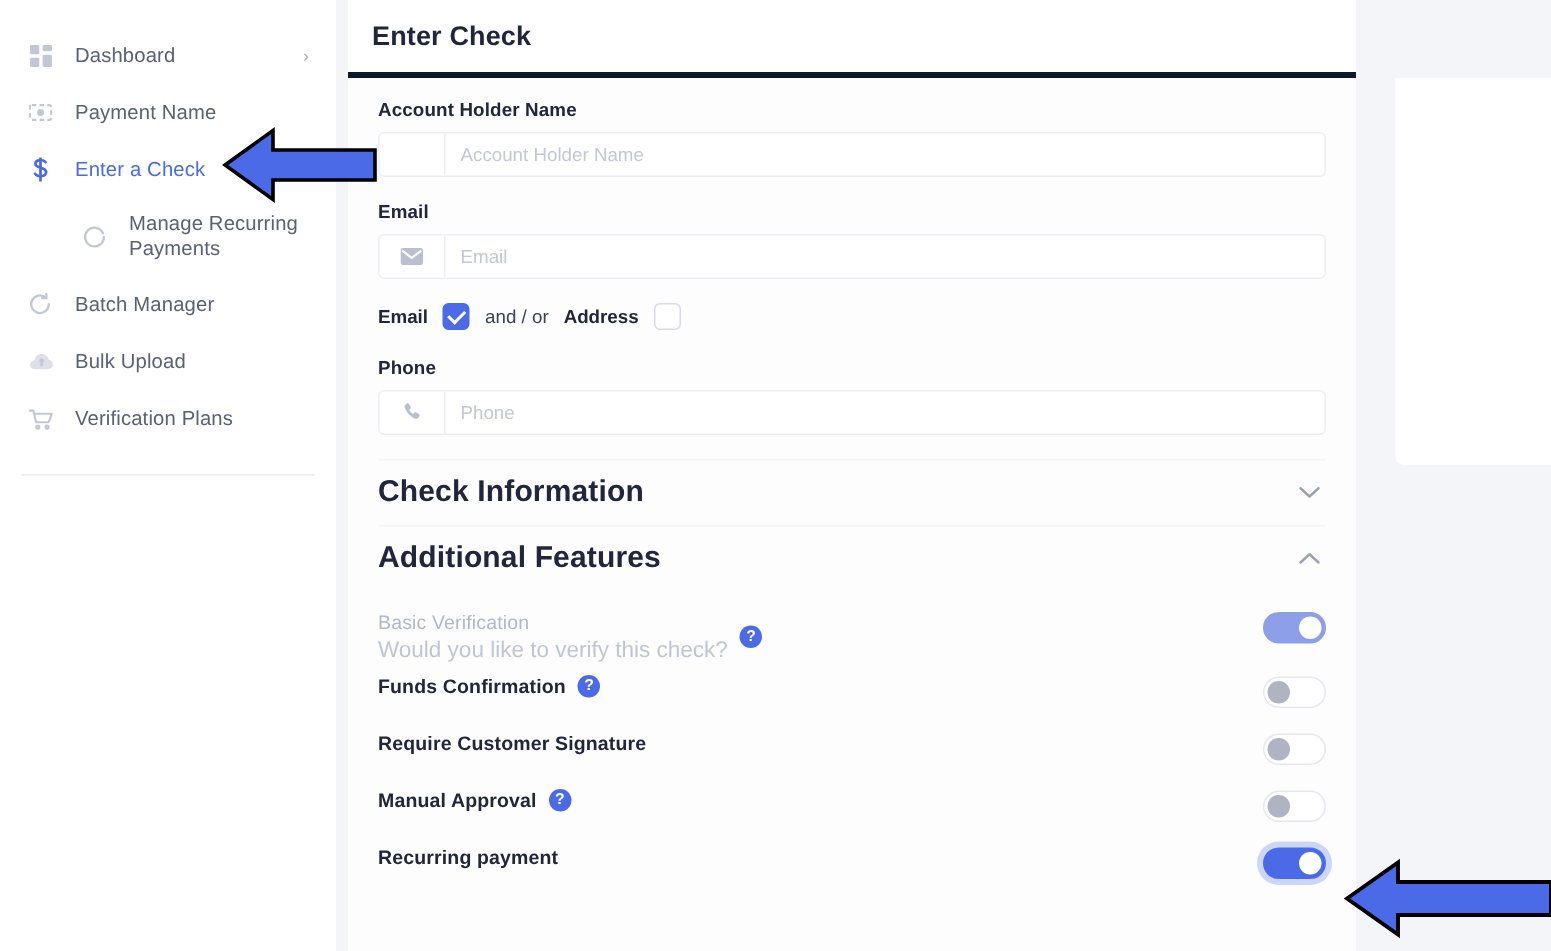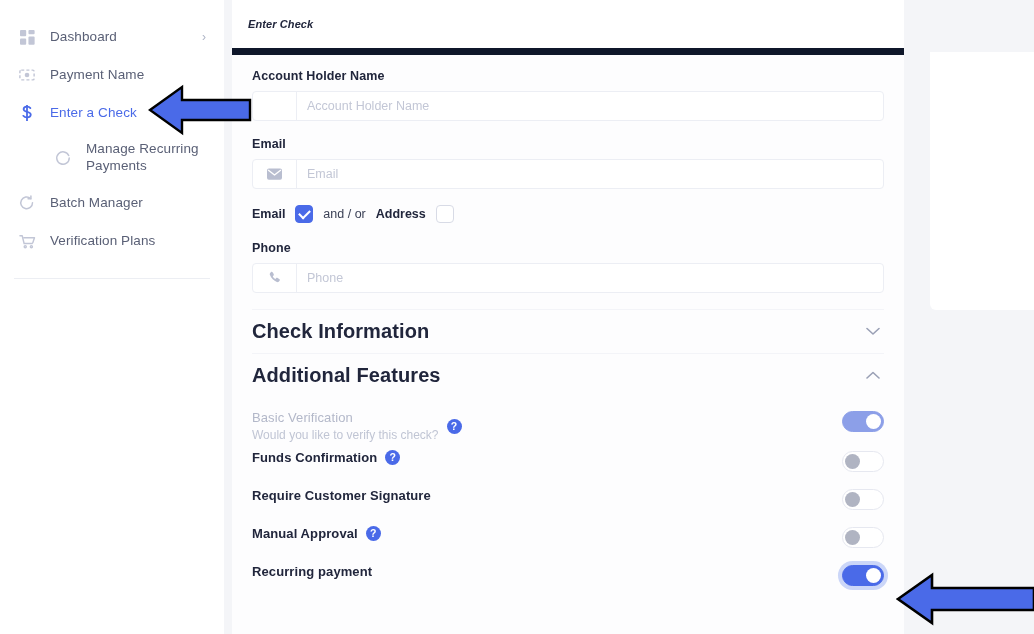--- a/index.html
+++ b/index.html
@@ -79,30 +79,29 @@
   }
 
   #card-header {
     height: 48px;
     display: flex;
     align-items: center;
     padding-left: 16px;
     background: #ffffff;
   }
   #card-header h1 {
-    font-size: 11px;
+    font-size: 18px;
     font-weight: bold;
     color: #21263c;
     letter-spacing: .1px;
-    font-style: italic;
   }
 
   #form-body {
     padding: 14px 20px 0 20px;
-    border-top: 7px solid #0f172a;
+    border-top: 4px solid #0f172a;
     background: #fdfdfe;
     height: 586px;
   }
 
   .field-label {
     font-size: 12.5px;
     font-weight: bold;
     color: #21263c;
     margin-bottom: 8px;
     letter-spacing: .1px;
@@ -208,21 +207,21 @@
   .toggle-left { display: flex; align-items: center; gap: 8px; padding-top: 2px; }
   .toggle-label-block { display: flex; flex-direction: column; }
   .toggle-label {
     font-size: 13px;
     font-weight: bold;
     color: #21263c;
     letter-spacing: .1px;
   }
   .toggle-row.disabled .toggle-label { color: #b3b8c9; font-weight: normal; }
   .toggle-sub {
-    font-size: 12px;
+    font-size: 15px;
     color: #c0c5d4;
     margin-top: 3px;
   }
 
   .help-icon {
     width: 15px; height: 15px;
     border-radius: 50%;
     background: #4a6ae8;
     color: #ffffff;
     font-size: 10.5px;
@@ -333,20 +332,30 @@
   <div class="nav-item">
     <span class="nav-icon">
       <svg width="16" height="16" viewBox="0 0 18 18" fill="none" stroke="currentColor" stroke-width="1.7" stroke-linecap="round">
         <path d="M15.2 8.8A6.6 6.6 0 1 1 13 3.9"></path>
         <path d="M13.4 1v3.2h-3.2"></path>
       </svg>
     </span>
     <span class="nav-label">Batch Manager</span>
   </div>
 
+  <div class="nav-item">
+    <span class="nav-icon">
+      <svg width="17" height="14" viewBox="0 0 18 14" fill="currentColor">
+        <path d="M4.6 12.4h9.1c2 0 3.5-1.5 3.5-3.3 0-1.7-1.3-3.1-3-3.3C13.9 3.4 11.8 1.7 9.3 1.7 6.7 1.7 4.6 3.6 4.3 6.1 2.5 6.3 1 7.7 1 9.3c0 1.7 1.5 3.1 3.6 3.1z" opacity=".55"></path>
+        <path d="M9.3 4.3l2.4 2.8H6.9z"></path>
+        <rect x="8.3" y="6.4" width="2" height="4" rx=".6"></rect>
+      </svg>
+    </span>
+    <span class="nav-label">Bulk Upload</span>
+  </div>
 
   <div class="nav-item">
     <span class="nav-icon">
       <svg width="17" height="15" viewBox="0 0 18 15" fill="none" stroke="currentColor" stroke-width="1.5" stroke-linecap="round" stroke-linejoin="round">
         <path d="M1 1.4h2.4l2 8.2h8.6"></path>
         <path d="M5.1 3.6h11.3l-1.8 5.2"></path>
         <circle cx="6.6" cy="13" r="1.1"></circle>
         <circle cx="13.1" cy="13" r="1.1"></circle>
       </svg>
     </span>

